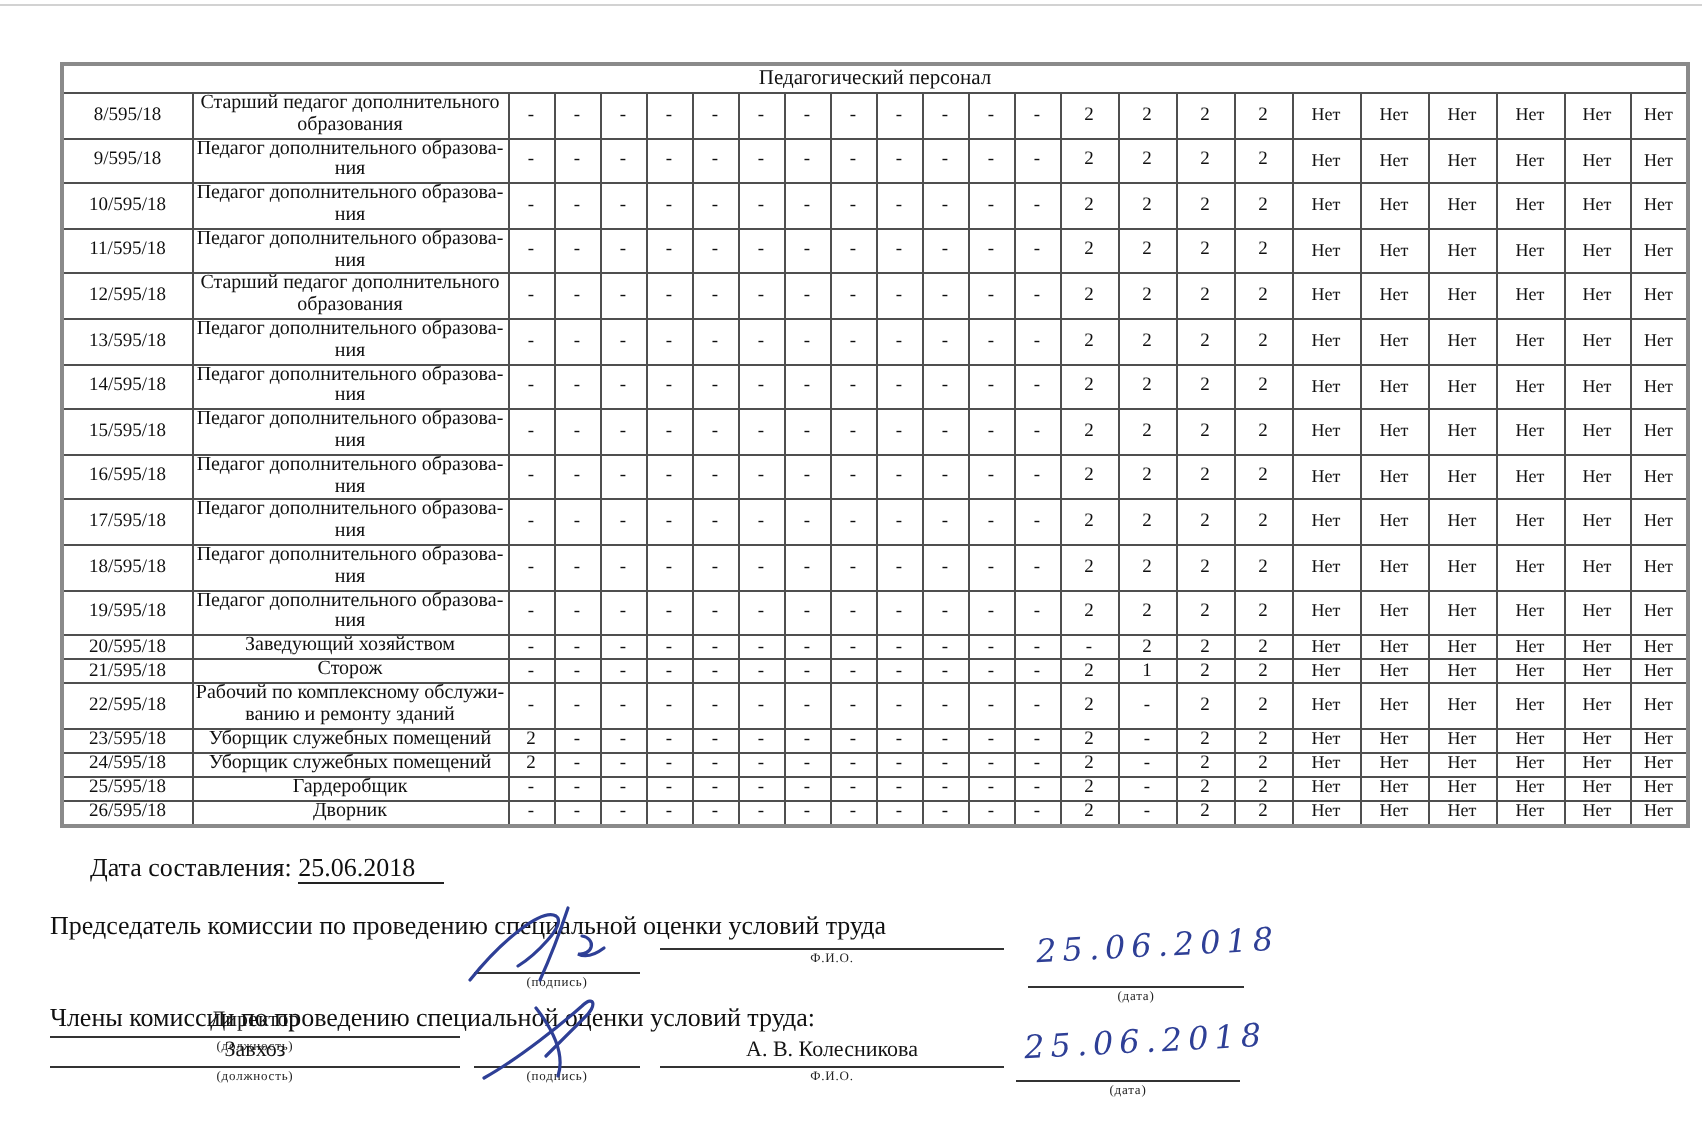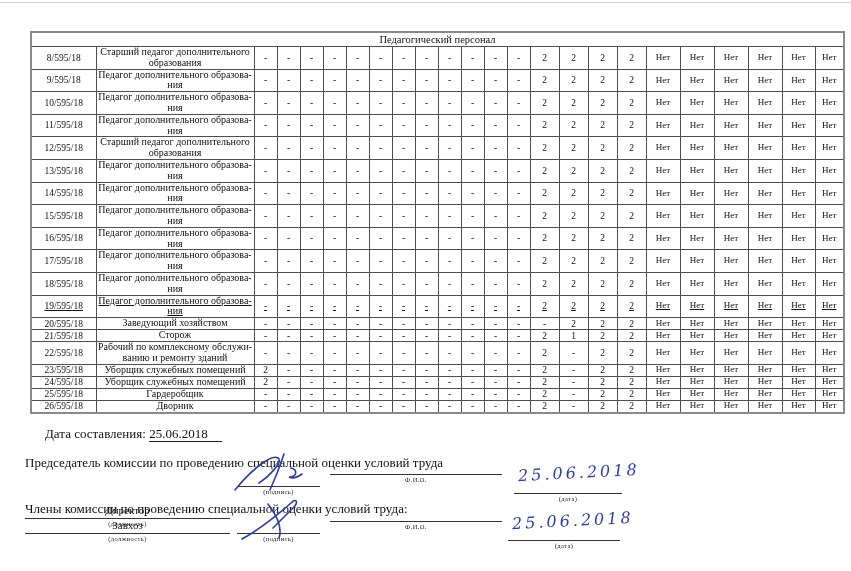--- a/index.html
+++ b/index.html
@@ -367,21 +367,21 @@
         <td class="c-val">2</td>
         <td class="c-val">2</td>
         <td class="c-val">2</td>
         <td class="c-val c-net">Нет</td>
         <td class="c-val c-net">Нет</td>
         <td class="c-val c-net">Нет</td>
         <td class="c-val c-net">Нет</td>
         <td class="c-val c-net">Нет</td>
         <td class="c-val c-net">Нет</td>
       </tr>
-      <tr style="height: 22px; text-decoration: underline;">
+      <tr style="height: 22px;">
         <td class="c-id">19/595/18</td>
         <td class="c-title">Педагог дополнительного образова-
 ния</td>
         <td class="c-val">-</td>
         <td class="c-val">-</td>
         <td class="c-val">-</td>
         <td class="c-val">-</td>
         <td class="c-val">-</td>
         <td class="c-val">-</td>
         <td class="c-val">-</td>
@@ -628,20 +628,21 @@
   <div class="siglabel">Завхоз</div>
   <div class="sigline"></div>
   <div class="sigsub">(должность)</div>
 </div>
 <div class="sigcol" style="left:237px;top:519px;width:83px;">
   <div class="siglabel">&nbsp;</div>
   <div class="sigline"></div>
   <div class="sigsub">(подпись)</div>
 </div>
 <div class="sigcol" style="left:330px;top:519px;width:172px;">
+  <div class="siglabel">А. В. Колесникова</div>
   <div class="sigline"></div>
   <div class="sigsub">Ф.И.О.</div>
 </div>
 <div class="sigcol" style="left:508px;top:526px;width:112px;">
   <div class="siglabel">&nbsp;</div>
   <div class="sigline"></div>
   <div class="sigsub">(дата)</div>
 </div>
 <span class="handwrite ink" style="left: 512px; top: 511px; color: rgb(46, 63, 150);">25.06.2018</span>
 <svg class="scribble" style="left:238px;top:497px;" width="75" height="44" viewBox="0 0 75 44">

